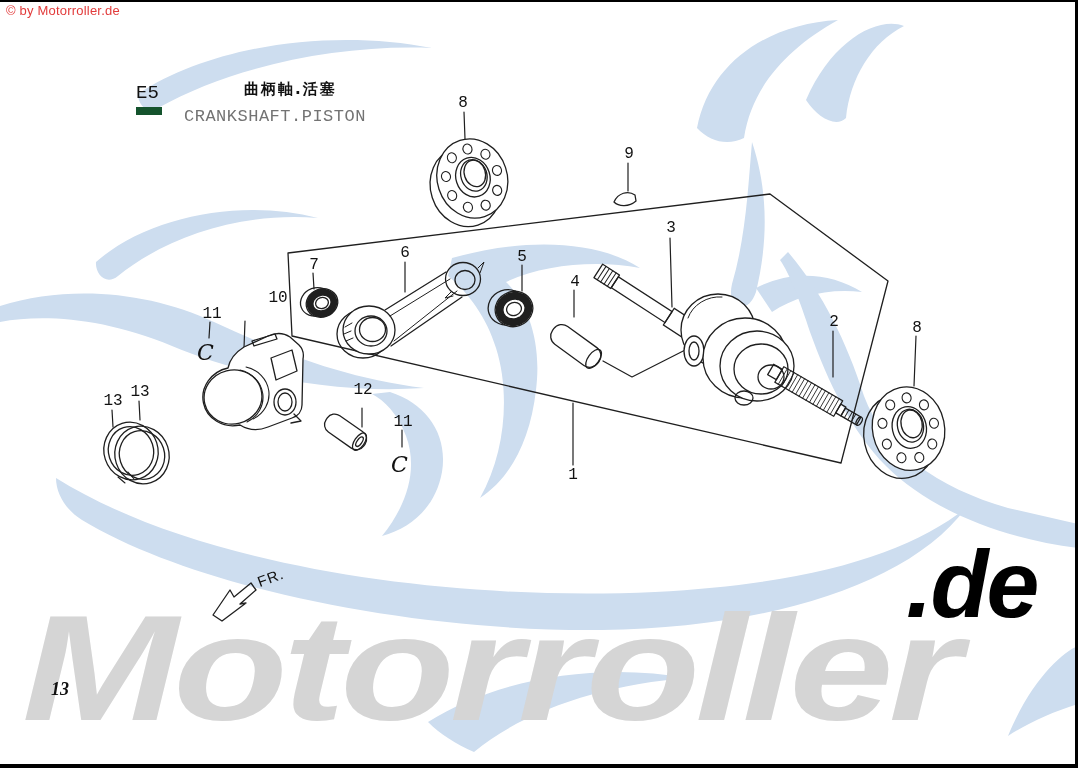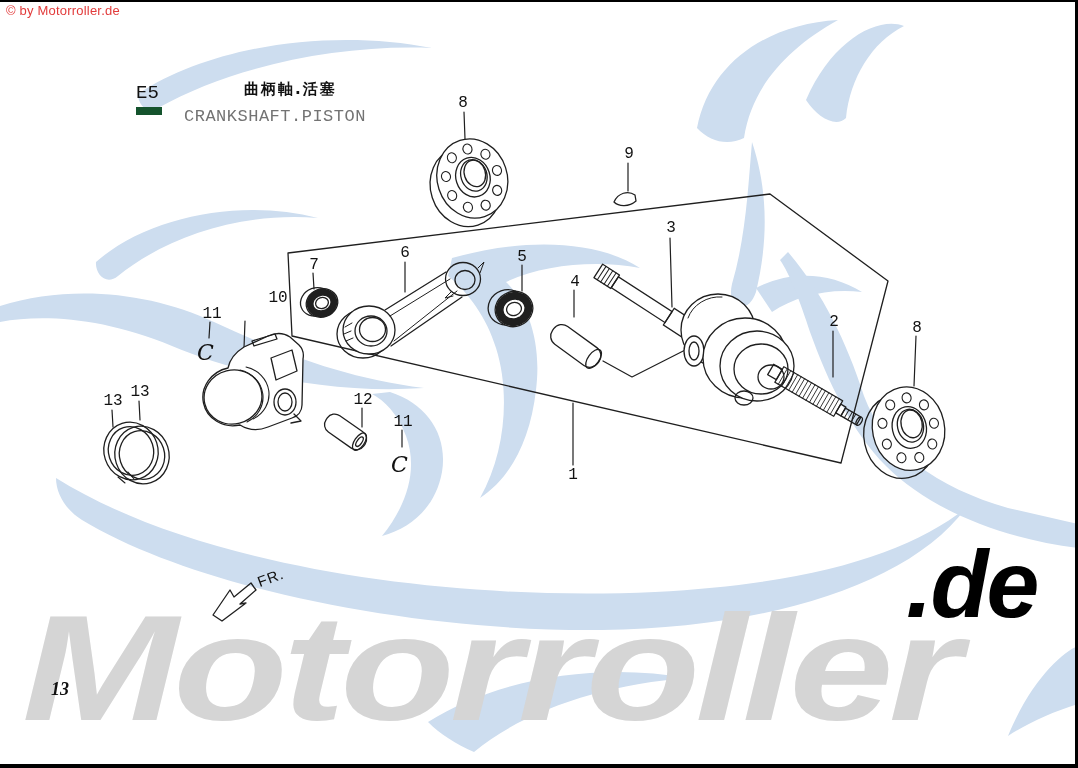--- a/index.html
+++ b/index.html
@@ -248,21 +248,21 @@
   <div class="abs callout z4" style="left:561px;top:273px;">4</div>
   <div class="abs callout z4" style="left:508px;top:248px;">5</div>
   <div class="abs callout z4" style="left:391px;top:244px;">6</div>
   <div class="abs callout z4" style="left:300px;top:256px;">7</div>
   <div class="abs callout z4" style="left:449px;top:94px;">8</div>
   <div class="abs callout z4" style="left:903px;top:319px;">8</div>
   <div class="abs callout z4" style="left:615px;top:145px;">9</div>
   <div class="abs callout z4" style="left:232px;top:289px;margin-left:32px;">10</div>
   <div class="abs callout z4" style="left:198px;top:305px;">11</div>
   <div class="abs callout z4" style="left:389px;top:413px;">11</div>
-  <div class="abs callout z4" style="left:349px;top:391px;">12</div>
+  <div class="abs callout z4" style="left:349px;top:381px;">12</div>
   <div class="abs callout z4" style="left:99px;top:392px;">13</div>
   <div class="abs callout z4" style="left:126px;top:383px;">13</div>
 
   <div class="abs clipsym z4" style="left:197px;top:340px;">C</div>
   <div class="abs clipsym z4" style="left:391px;top:452px;">C</div>
 
   <div class="abs frlabel z4" style="left:257px;top:569px;">FR.</div>
 
   <div class="abs pageno z4" style="left:51px;top:679px;">13</div>
 

